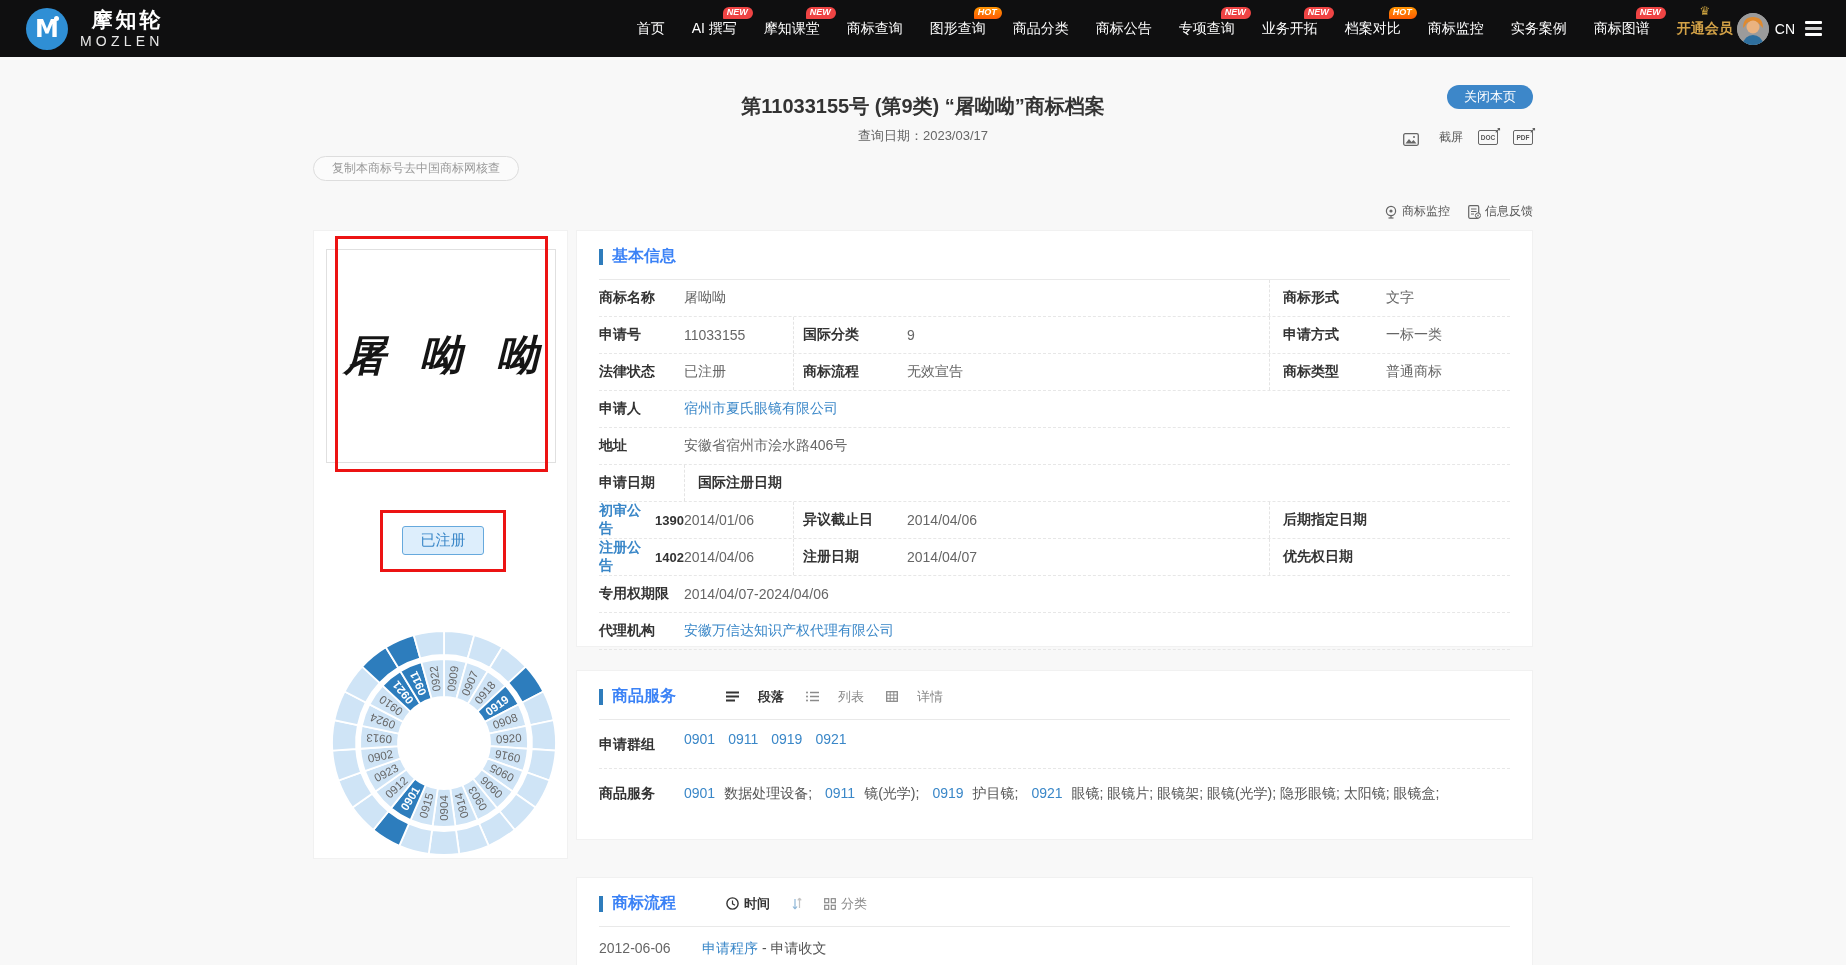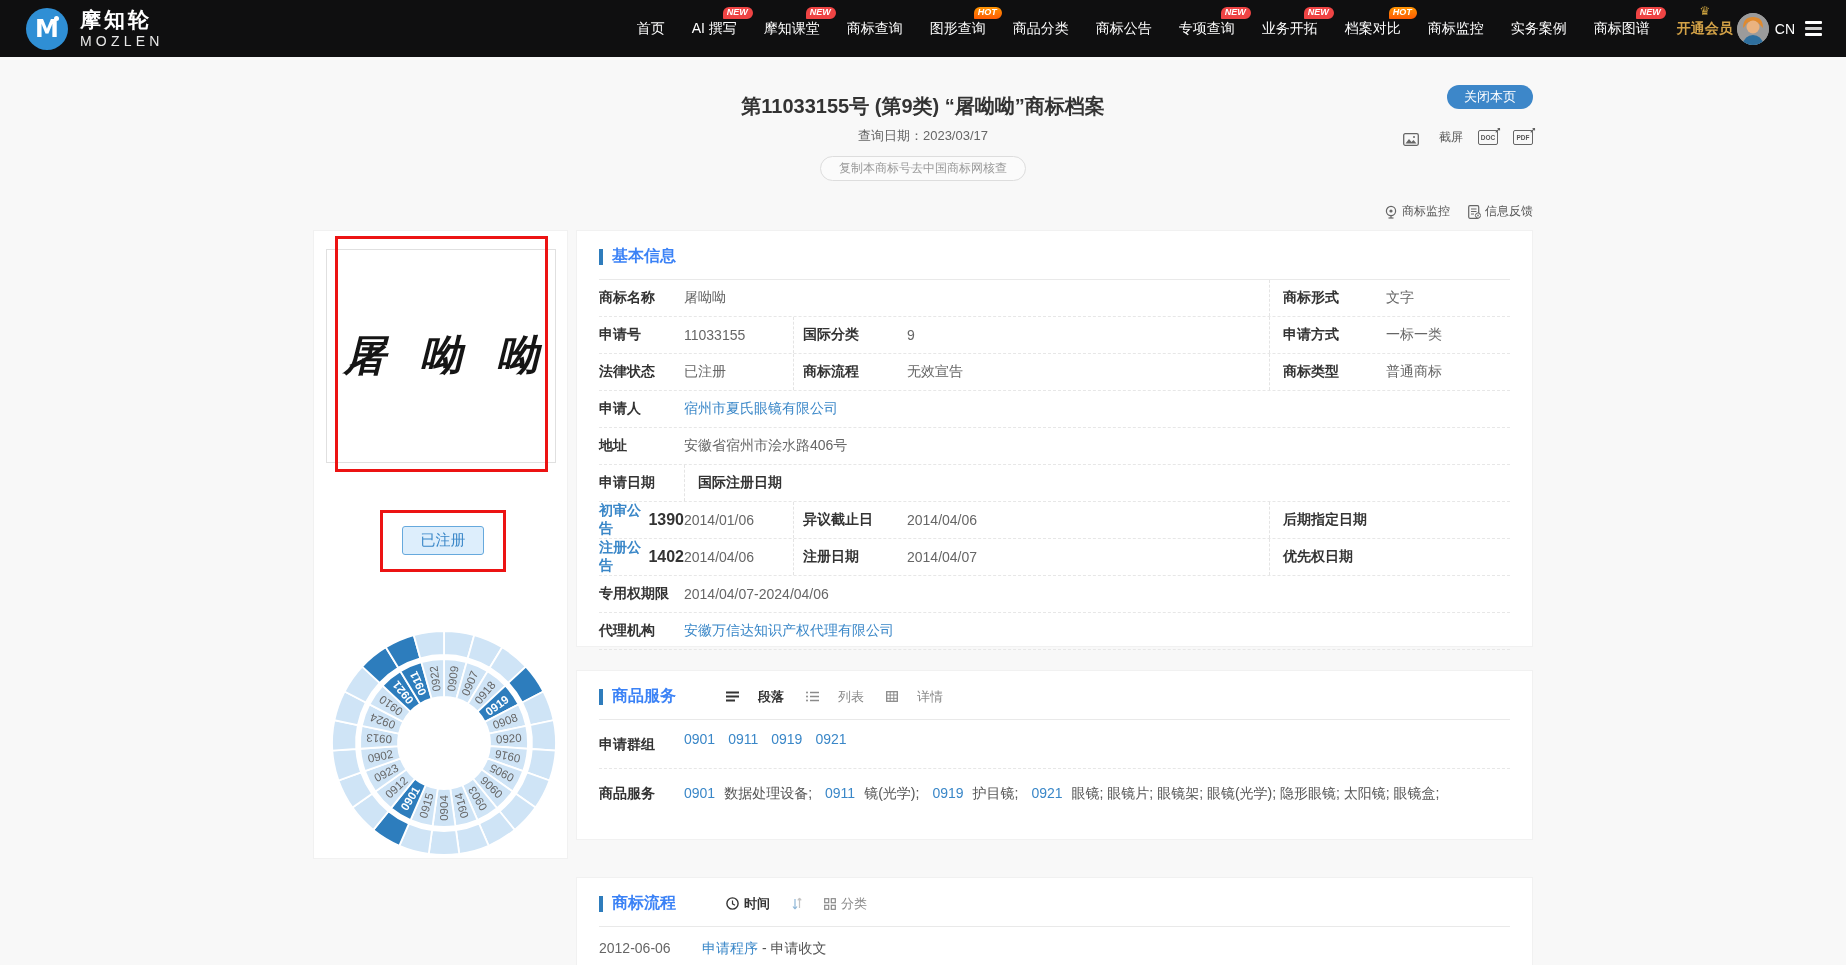--- a/index.html
+++ b/index.html
@@ -8,21 +8,21 @@
   a { text-decoration:none; }
 
   
   .nav { height:57px; background:#0f0f10; display:flex; align-items:center; padding:0 24px 0 26px; }
   .brand { display:flex; align-items:center; gap:12px; }
   .logo { width:42px; height:42px; border-radius:50%; background:#2f8fd5; position:relative;
           display:flex; align-items:center; justify-content:center; }
   .logo .m { color:#fff; font-size:24px; font-weight:bold; font-family:"DejaVu Sans",sans-serif; }
   .logo .dot { position:absolute; top:8px; right:9px; width:5px; height:5px; border-radius:50%; background:#fff; }
   .brand-txt { display:flex; flex-direction:column; line-height:1; }
-  .brand-name { color:#fff; font-size:21px; font-weight:bold; letter-spacing:3px; }
+  .brand-name { color:#fff; font-size:21px; font-weight:bold; letter-spacing:3px;text-align:right; }
   .brand-sub { color:#e8e8e8; font-size:14px; letter-spacing:4.2px; margin-top:4px; }
   .nav-items { margin-left:auto; display:flex; align-items:center; gap:27px; }
   .nav-item { position:relative; color:#fff; font-size:14px; cursor:pointer; white-space:nowrap; }
   .nav-item.vip { color:#d2a147; font-weight:bold; }
   .badge { position:absolute; top:-13px; right:-16px; font-size:9px; font-weight:bold; font-style:italic;
            color:#fff; padding:1.5px 5px 1.5px 4px; border-radius:8px 8px 8px 1px; line-height:1; }
   .badge.new { background:#ef4444; }
   .badge.hot { background:linear-gradient(180deg,#ff9502,#fd5b03); }
   .crown { position:absolute; top:-15px; left:50%; transform:translateX(-50%); color:#cda33f; font-size:12px; line-height:1; }
   .avatar { width:32px; height:32px; border-radius:50%; overflow:hidden; margin-left:4px; background:#9b9b9b; flex:none; cursor:pointer; }
@@ -30,21 +30,21 @@
   .menu-ic { margin-left:10px; display:flex; flex-direction:column; gap:3px; cursor:pointer; }
   .menu-ic i { display:block; width:17px; height:3px; background:#fff; border-radius:1px; }
   .menu-ic i:nth-child(2){ background:#cfcfcf; }
 
   
   .header { position:relative; width:1220px; margin:0 auto; height:173px; padding-top:36px; }
   .close-btn { position:absolute; right:0; top:28px; background:#3d87c9; color:#fff; font-size:13px;
                border:none; border-radius:12px; padding:3px 17px; cursor:pointer; }
   .h-title { text-align:center; font-size:20px; font-weight:bold; color:#333; }
   .h-date { text-align:center; font-size:13px; color:#666; margin-top:7px; }
-  .copy-wrap { text-align:center; margin-top:11px; }
+  .copy-wrap { text-align:left; margin-top:11px; }
   .copy-pill { display:inline-block; border:1px solid #ddd; border-radius:13px; background:#fbfbfb;
                color:#999; font-size:12px; padding:3px 18px; cursor:pointer; }
   .export-row { position:absolute; right:0; top:72px; display:flex; align-items:center; gap:15px;
                 color:#555; font-size:12px; }
   .export-item { display:flex; align-items:flex-end; gap:20px; cursor:pointer; }
   .ficon { width:20px; height:15px; border:1px solid #666; border-radius:2px; font-size:6.5px; font-weight:bold;
            color:#555; display:flex; align-items:center; justify-content:center; position:relative; letter-spacing:0; }
   .ficon .arr { position:absolute; top:-5px; right:-4px; font-size:8px; color:#555; }
   .tools-row { position:absolute; right:0; top:146px; display:flex; align-items:center; gap:18px;
                color:#555; font-size:12px; }
@@ -73,21 +73,21 @@
   .sec-head { display:flex; align-items:center; padding:15px 22px 12px 22px; }
   .sec-title { font-size:16px; font-weight:bold; color:#3b82f6; display:flex; align-items:center; }
   .sec-title::before { content:""; width:4px; height:16px; background:#2e7cbc; margin-right:9px; display:inline-block; }
   .sec-hr { margin:0 22px; border-bottom:1px solid #e9e9e9; }
 
   
   .irow { display:grid; grid-template-columns:85px 109px 114px 362px 117px 1fr; align-items:center;
           margin:0 22px; min-height:37px; border-bottom:1px dashed #e7e7e7; font-size:14px; }
   .irow:last-child { border-bottom:1px dashed #e7e7e7; }
   .lbl { font-weight:bold; color:#333; display:flex; align-items:center; gap:3px; }
-  .lbl b { font-size:16px; }
+  .lbl b { font-size:13px; }
   .val { color:#666; }
   .l2 { border-left:1px dashed #e4e4e4; padding-left:9px; align-self:stretch; display:flex; align-items:center; font-weight:bold; color:#333; }
   .l3 { border-left:1px dashed #e4e4e4; padding-left:13px; align-self:stretch; display:flex; align-items:center; font-weight:bold; color:#333; }
   .sp4 { grid-column:2/5; }
   .sp5 { grid-column:2/7; }
   .blue, a.blue { color:#3a87c8; cursor:pointer; }
 
   
   .view-toggles { display:flex; align-items:center; gap:22px; margin-left:50px; font-size:13px; color:#8a8a8a; }
   .vtab { display:flex; align-items:center; gap:19px; cursor:pointer; }

